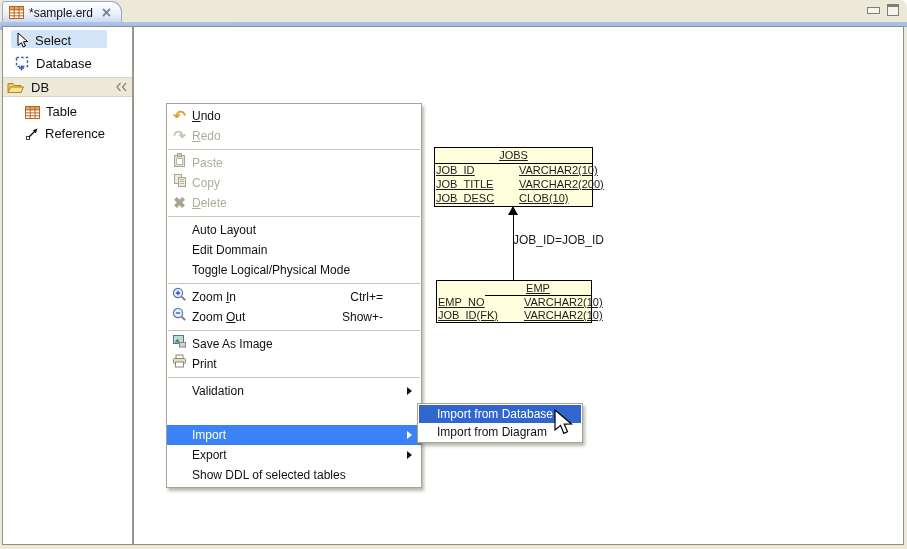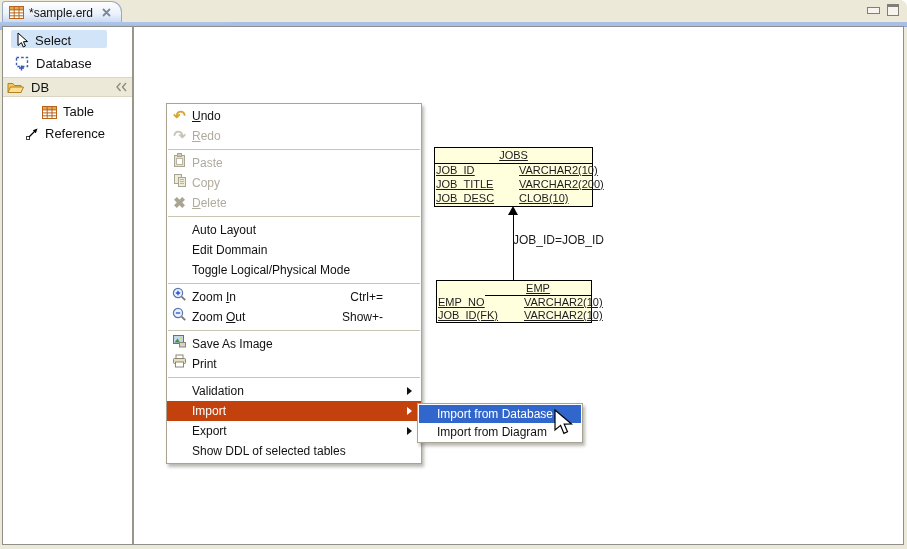--- a/index.html
+++ b/index.html
@@ -49,21 +49,21 @@
         border:1px solid #A9A492;box-shadow:2px 3px 3px rgba(100,100,90,.45);
         padding:2px 0;box-sizing:border-box;font-size:12px;color:#111;}
   .mi{height:20px;display:flex;align-items:center;}
   .mi-icon{width:25px;flex:none;text-align:center;line-height:20px;}
   .mi-label{flex:1;white-space:nowrap;}
   .mi-shortcut{padding-right:24px;white-space:nowrap;}
   .mi-arrow{width:14px;flex:none;}
   .mi-arrow i{display:block;width:0;height:0;border-top:4px solid transparent;
               border-bottom:4px solid transparent;border-left:5px solid currentColor;}
   .mi.disabled{color:#AFAB9D;}
-  .mi.highlight{background:#c2410c;color:#fff;}
+  .mi.highlight{background:#3b82f6;color:#fff;margin-top:24px;}
   .sep{height:1px;background:#C9C5B2;margin:3px 1px;}
   .glyph-undo{color:#D9A62E;font-size:15px;font-weight:bold;}
   .glyph-redo{color:#C9C5B4;font-size:15px;font-weight:bold;}
   .glyph-del{color:#A9A592;font-size:15px;font-weight:bold;}
   .submenu{position:absolute;left:417px;top:403px;width:166px;background:#fff;
            border:1px solid #A9A492;box-shadow:2px 3px 3px rgba(100,100,90,.45);
            padding:1px;box-sizing:border-box;font-size:12px;color:#111;}
   .smi{height:18px;line-height:18px;padding-left:18px;white-space:nowrap;}
   .smi.highlight{background:#3166CC;color:#fff;}
   .cursor{position:absolute;left:554px;top:409px;}
@@ -119,21 +119,21 @@
           <path d="M1 2.5 L6 2.5 L7.5 4.5 L14 4.5 L14 11.5 L1 11.5 Z" fill="#F3C659" stroke="#B08324" stroke-width="1"></path>
           <path d="M3.5 6 L16.5 6 L14 11.5 L1 11.5 Z" fill="#FBDE8F" stroke="#B08324" stroke-width="1"></path>
         </svg>
         <span>DB</span>
         <span class="grow"></span>
         <svg width="13" height="10" viewBox="0 0 13 10">
           <path d="M5.5 1 L2 5 L5.5 9 M11 1 L7.5 5 L11 9" fill="none" stroke="#8C887B" stroke-width="1.3"></path>
         </svg>
       </div>
 
-      <div class="ptool" style="left:35px;top:74px;width:70px;">
+      <div class="ptool" style="left:18px;top:74px;width:70px;">
         <svg width="15" height="13" viewBox="0 0 15 13">
           <rect x="0.5" y="0.5" width="14" height="12" fill="#fff" stroke="#B5651D"></rect>
           <rect x="0.5" y="0.5" width="14" height="3.4" fill="#E3A857" stroke="#B5651D"></rect>
           <line x1="5.2" y1="0.5" x2="5.2" y2="12.5" stroke="#B5651D"></line>
           <line x1="10" y1="0.5" x2="10" y2="12.5" stroke="#B5651D"></line>
           <line x1="0.5" y1="6.9" x2="14.5" y2="6.9" stroke="#B5651D"></line>
           <line x1="0.5" y1="9.8" x2="14.5" y2="9.8" stroke="#B5651D"></line>
         </svg>
         <span>Table</span>
       </div>

